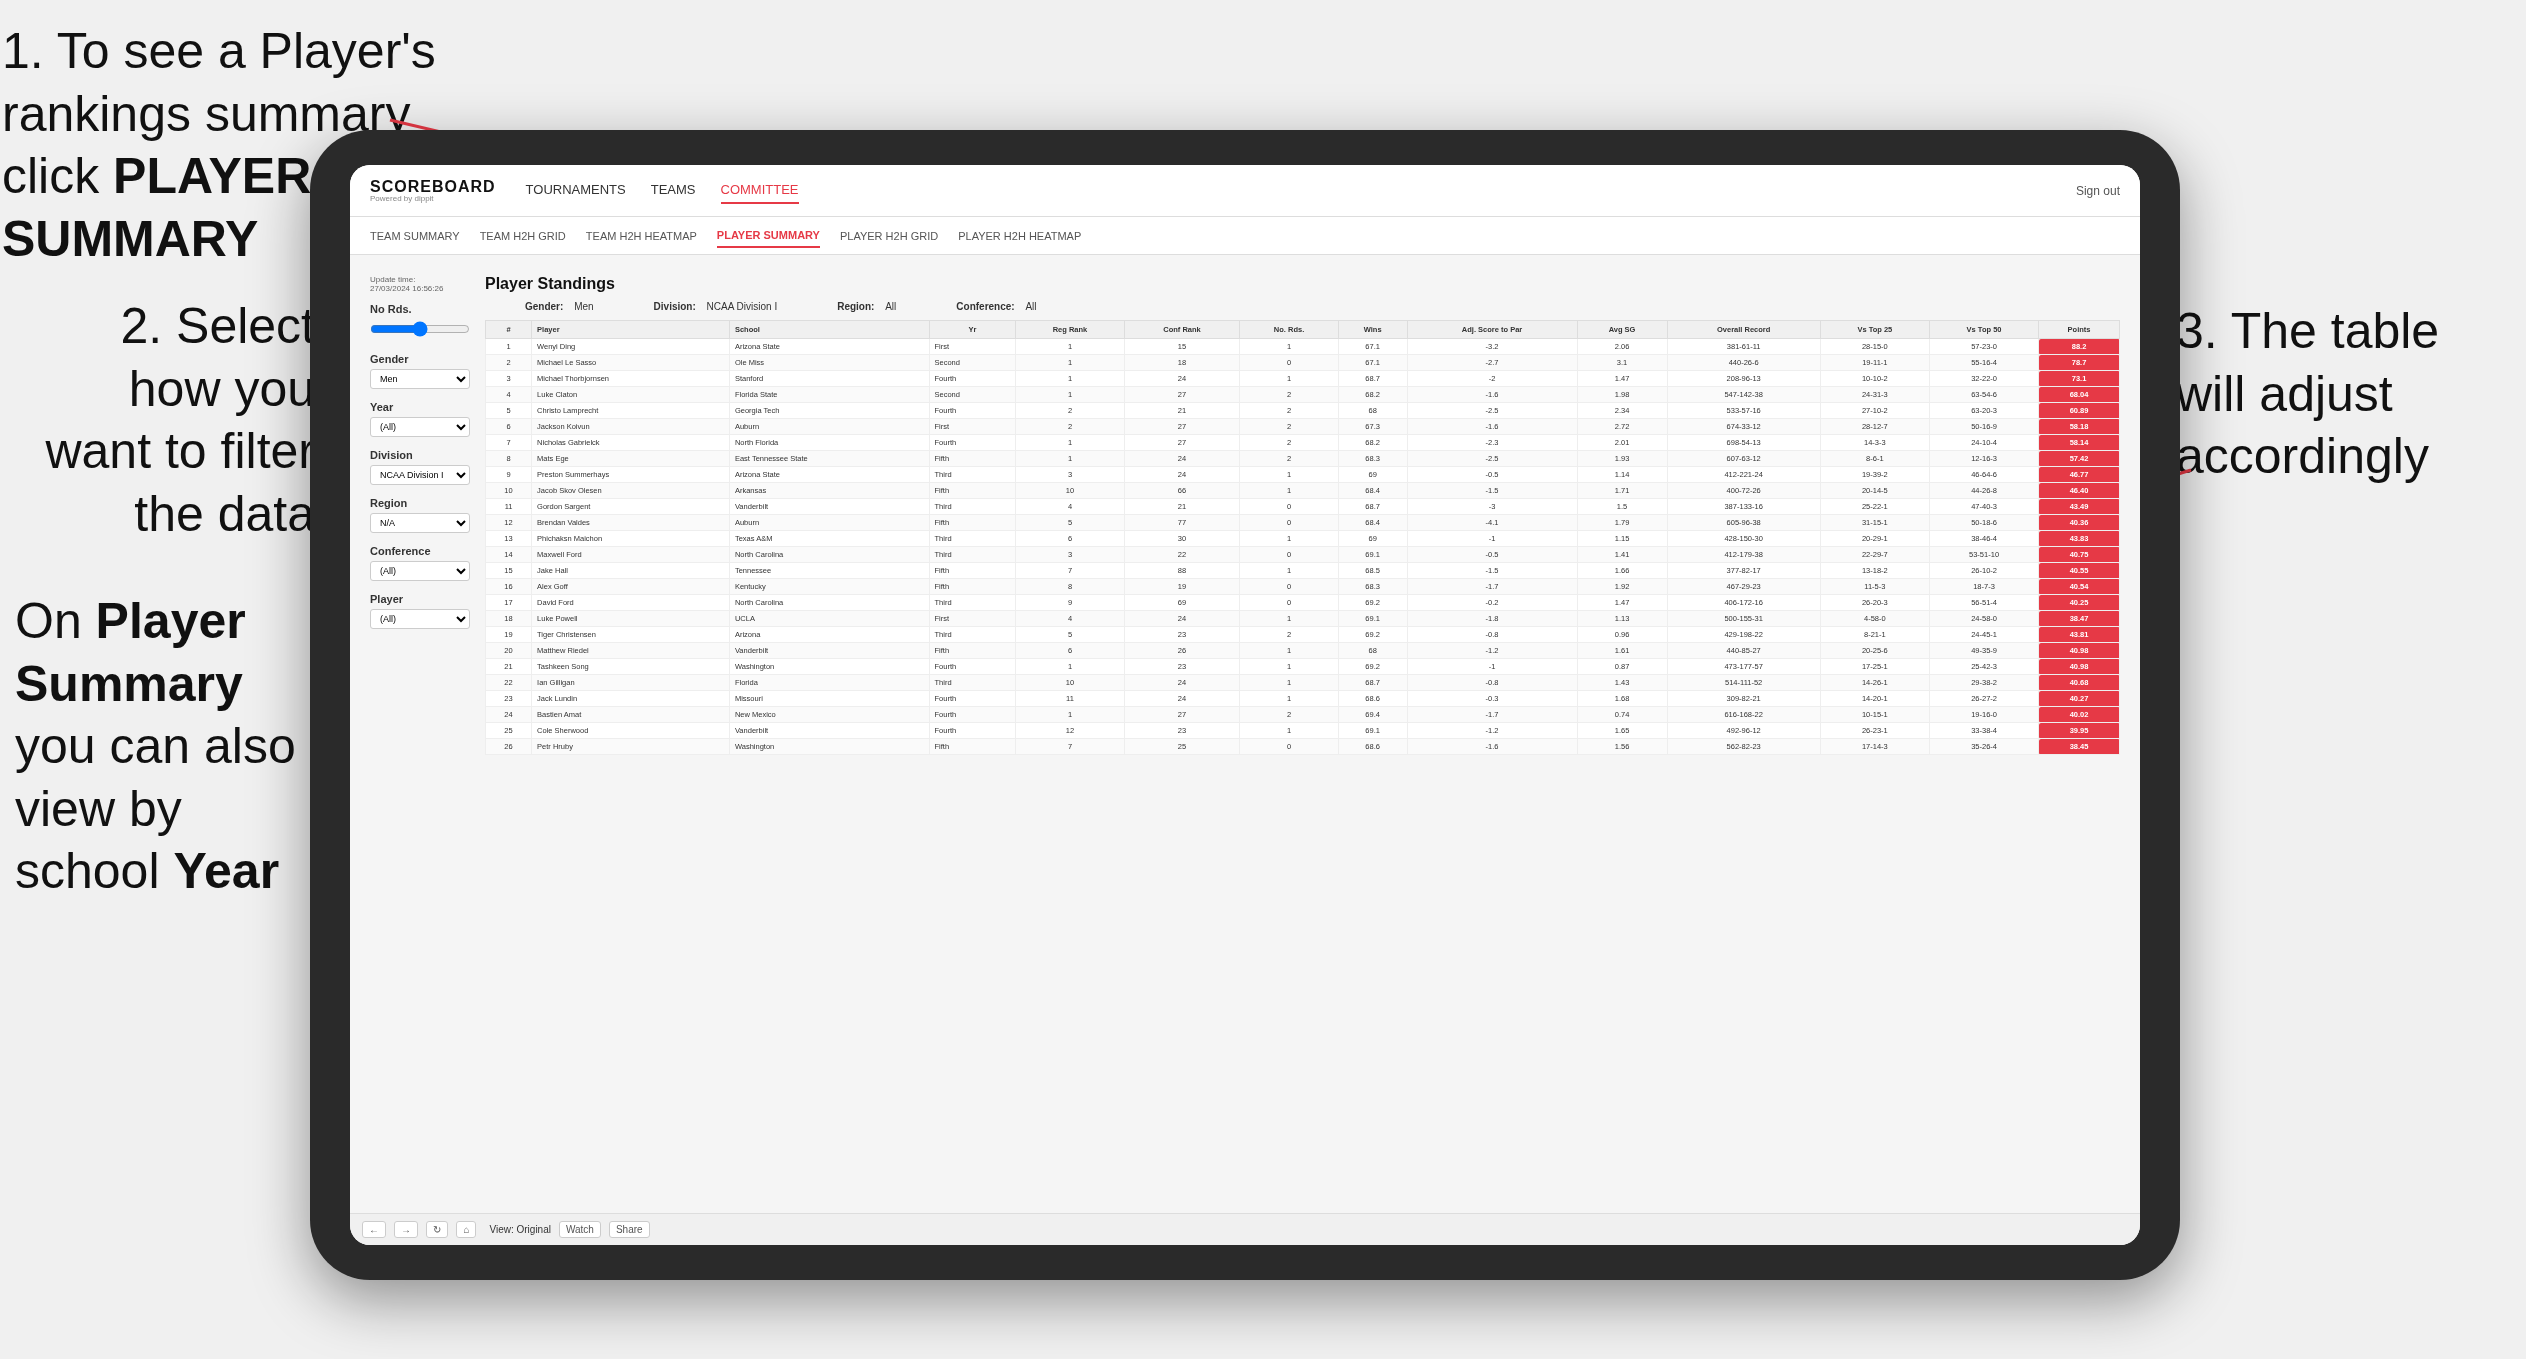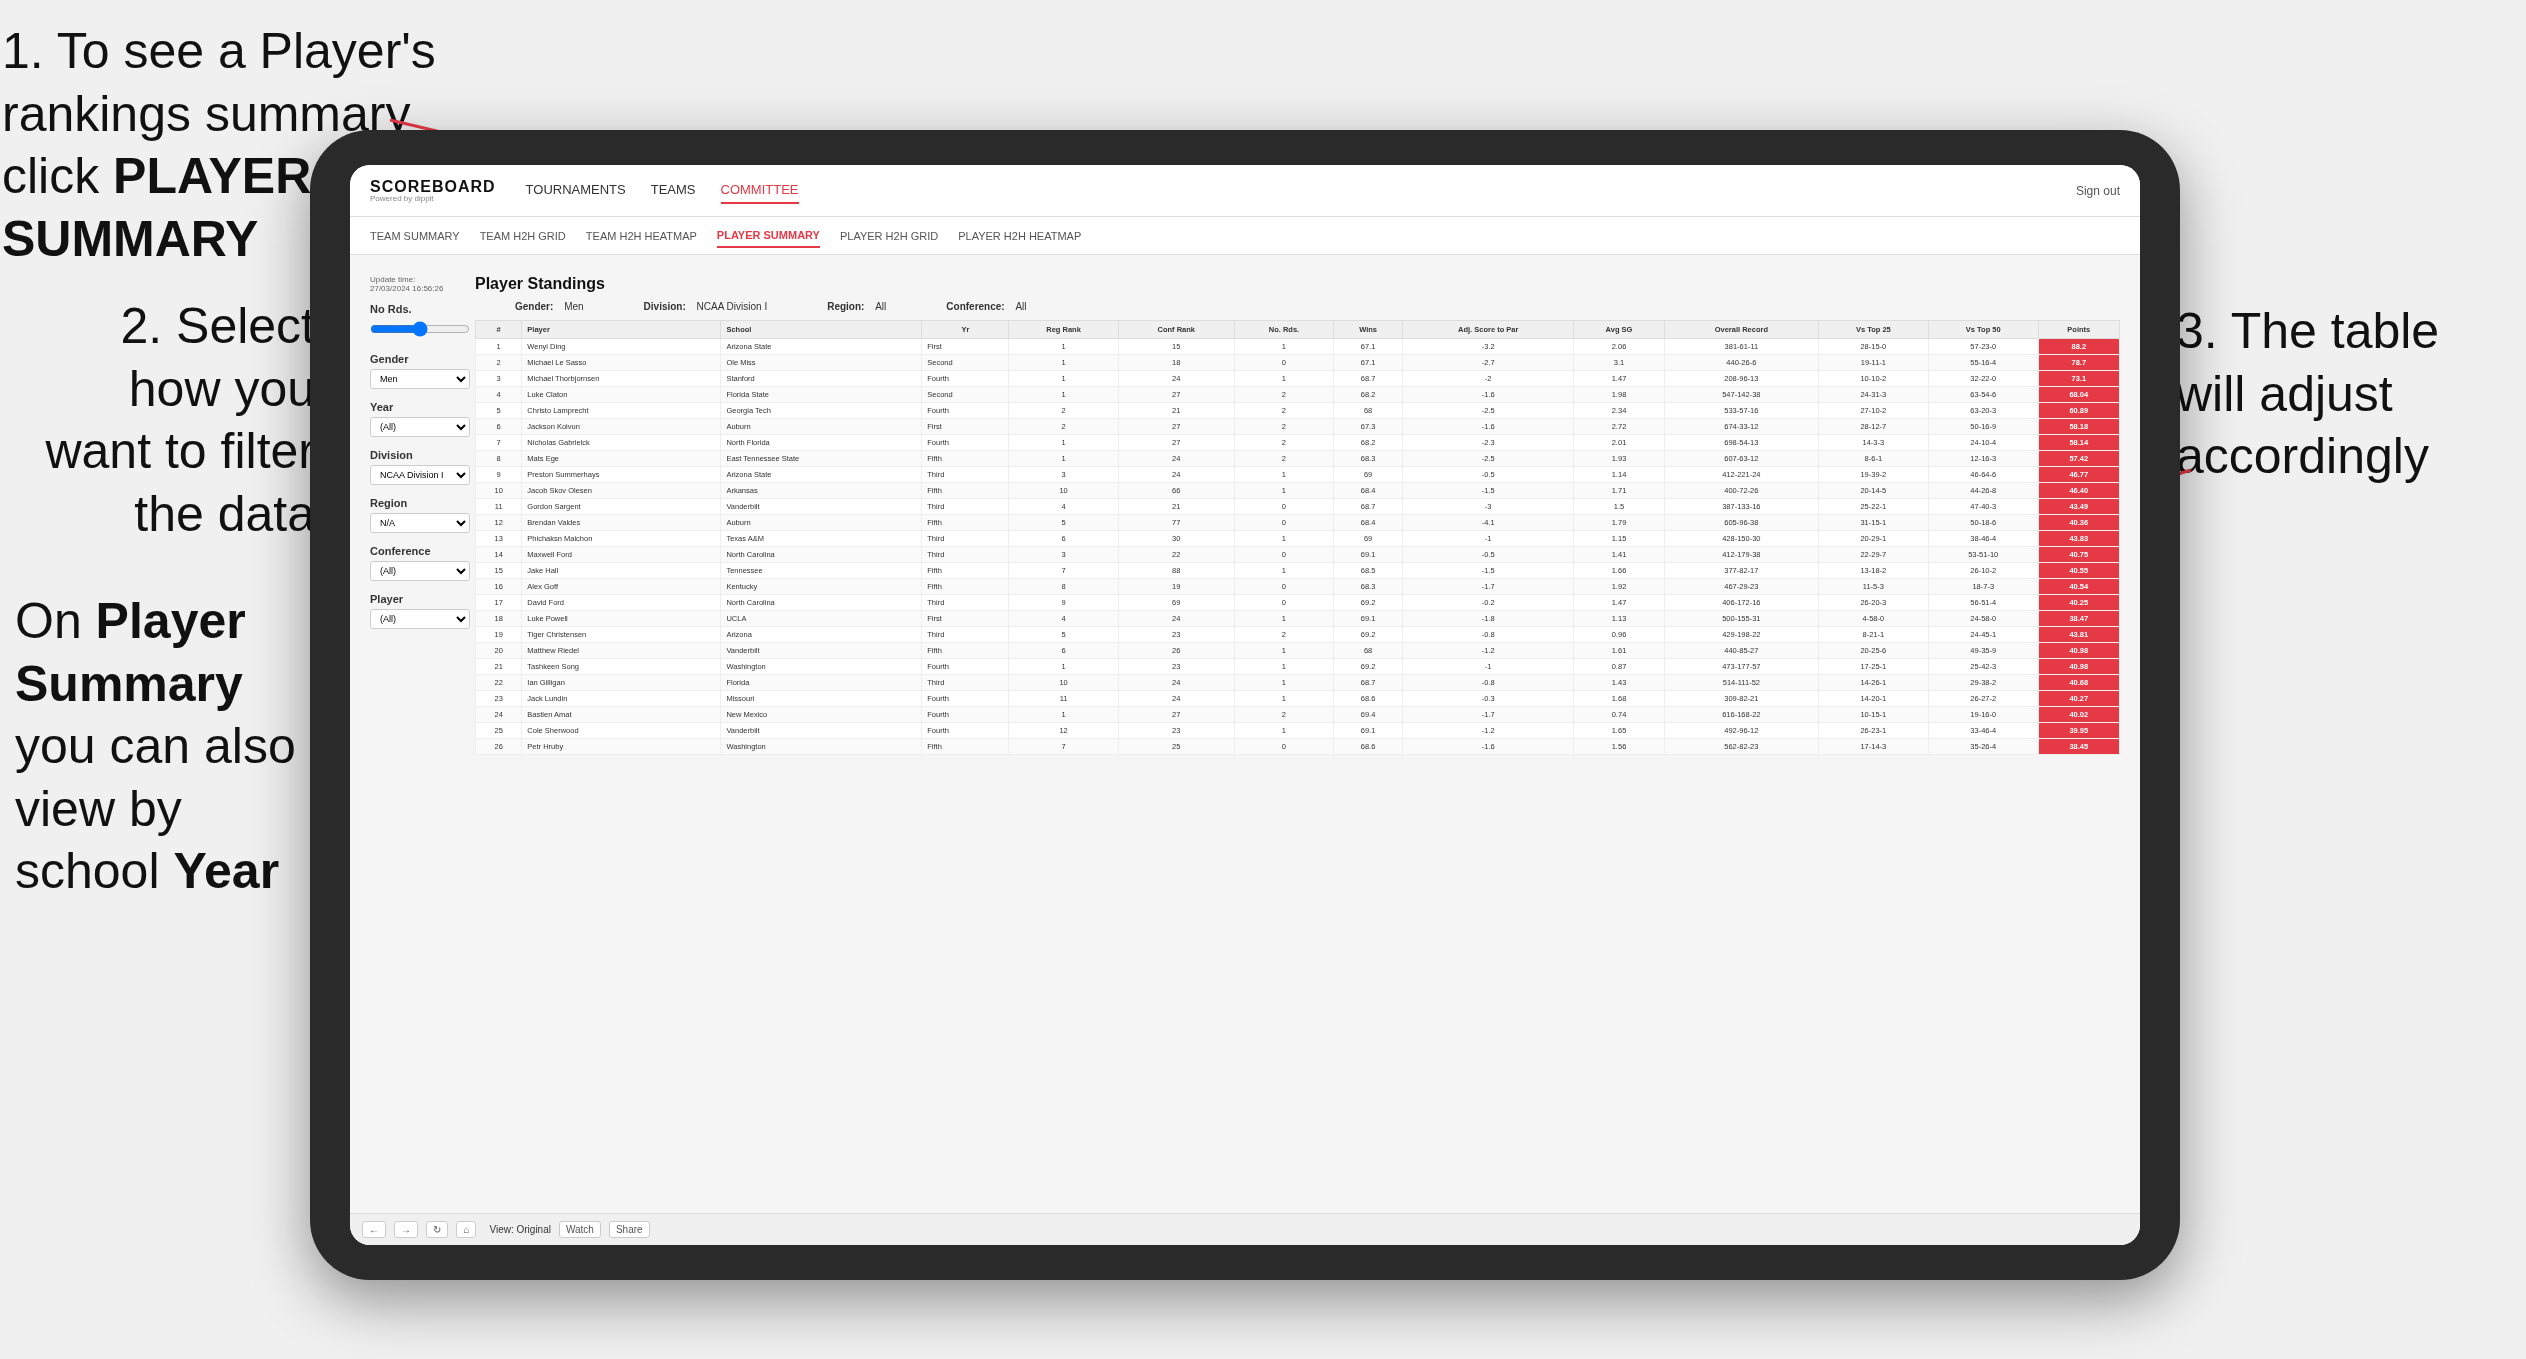--- a/index.html
+++ b/index.html
@@ -109,21 +109,21 @@
       font-weight: 600;
     }
 
     
     .main-content {
       flex: 1;
       background: #f5f5f5;
       overflow: auto;
       padding: 20px;
       display: flex;
-      gap: 5px;
+      gap: 15px;
     }
 
     
     .filters-panel {
       width: 100px;
       flex-shrink: 0;
     }
     .filter-group {
       margin-bottom: 12px;
     }
@@ -787,21 +787,21 @@
                 <td class="left">Vanderbilt</td>
                 <td class="left">Fourth</td>
                 <td>12</td>
                 <td>23</td>
                 <td>1</td>
                 <td>69.1</td>
                 <td>-1.2</td>
                 <td>1.65</td>
                 <td>492-96-12</td>
                 <td>26-23-1</td>
-                <td>33-46-4</td>
+                <td>33-38-4</td>
                 <td class="highlight-cell">39.95</td>
               </tr>
               <tr>
                 <td>26</td>
                 <td class="left">Petr Hruby</td>
                 <td class="left">Washington</td>
                 <td class="left">Fifth</td>
                 <td>7</td>
                 <td>25</td>
                 <td>0</td>

